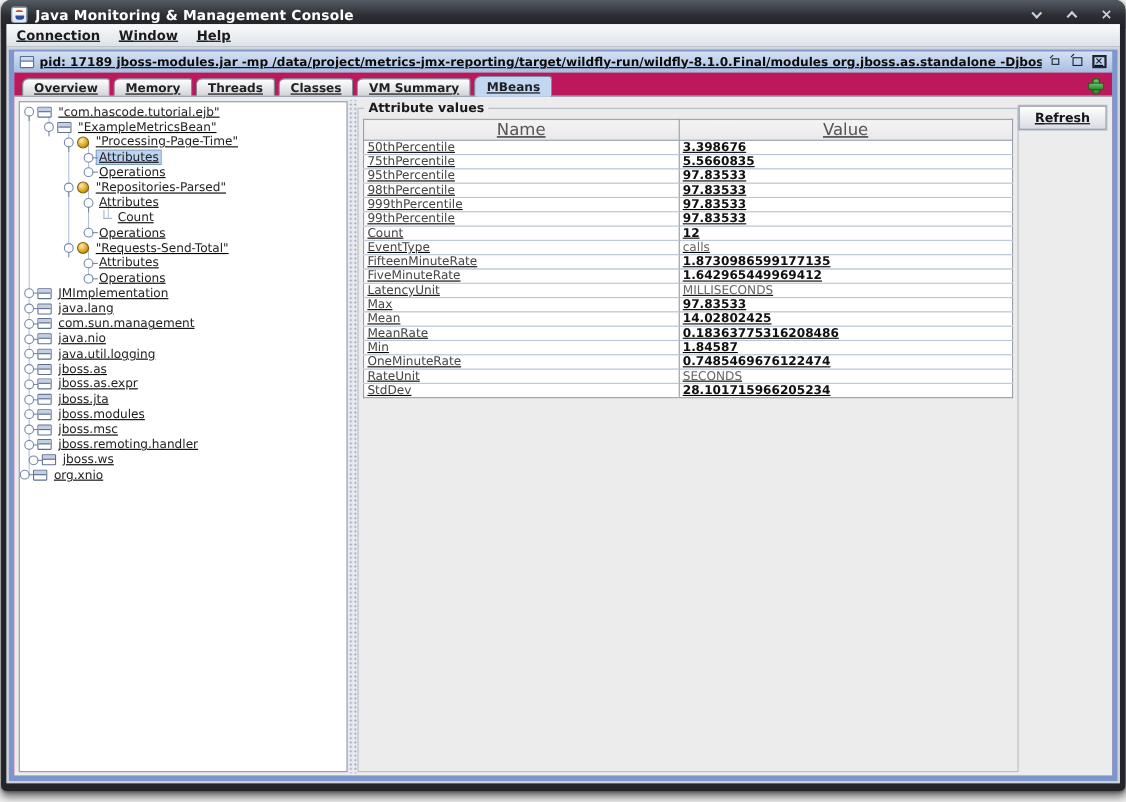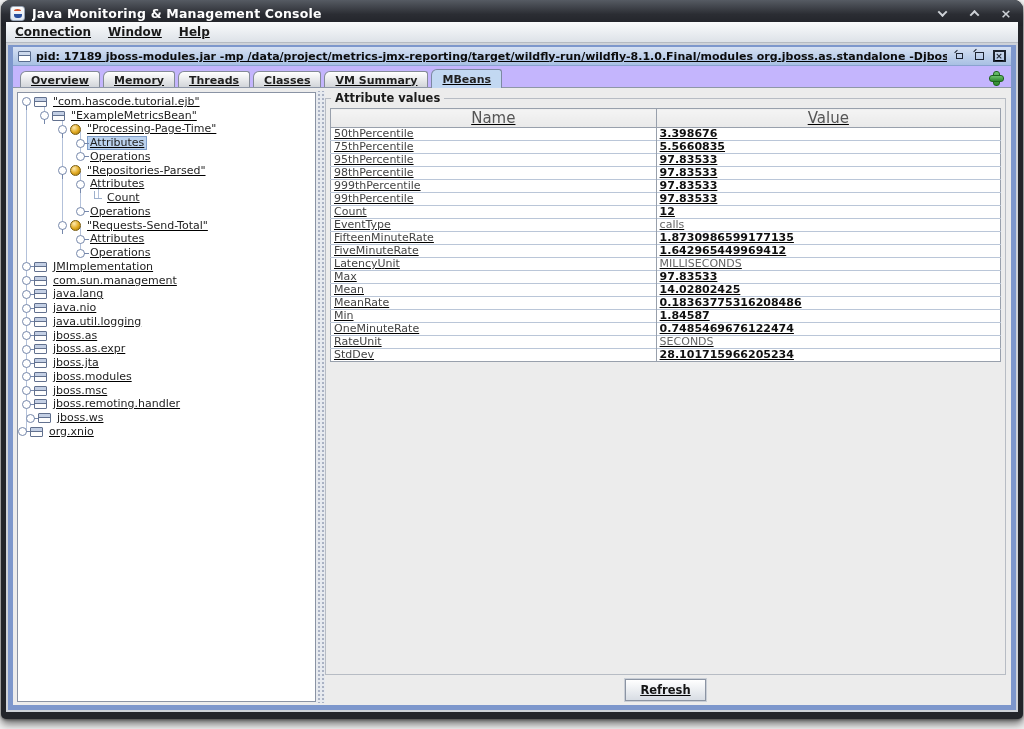--- a/index.html
+++ b/index.html
@@ -49,21 +49,21 @@
   .iftext { flex:1; font-size:11px; font-weight:bold; color:#0c0c0c; white-space:nowrap; overflow:hidden; }
   .ifbtns { display:flex; align-items:center; gap:6px; }
   .ifbtn { display:flex; align-items:center; justify-content:center; width:14px; height:13px; }
   .sq { width:7px; height:6px; border:1px solid #1d2430; background:transparent; position:relative; }
   .sq.lg { width:9px; height:8px; }
   .sq::after { content:""; position:absolute; left:-3px; top:-3px; width:4px; height:1px;
     background:#1d2430; transform:rotate(-45deg); }
   .close-box { width:13px; height:12px; border:2px solid #1d2430; color:#1d2430;
     font-size:9px; font-weight:bold; line-height:8px; text-align:center; }
 
-  .ifcontent { flex:1; display:flex; flex-direction:column; background:#c4b5fd; position:relative; min-height:0; }
+  .ifcontent { flex:1; display:flex; flex-direction:column; background:#be185d; position:relative; min-height:0; }
 
   
   .plug { position:absolute; top:5px; right:9px; width:13px; height:13px; z-index:5; }
   .plug::before, .plug::after { content:""; position:absolute; background:linear-gradient(#6cc06c,#2f8a2f);
     border:1px solid #1d641d; border-radius:3px; }
   .plug::before { left:4px; top:0; width:5px; height:13px; }
   .plug::after  { left:0; top:4px; width:13px; height:5px; }
 
   
   .tabstrip { height:21px; flex:none; display:flex; align-items:flex-end; padding:3px 0 0 7px; gap:3px; }
@@ -93,21 +93,21 @@
     background:radial-gradient(circle at 35% 30%, #ffeaae, #e0a81f 55%, #96700f); }
   .tlabel { font-size:11px; color:#1e1e1e; padding:0 2px; line-height:12px; }
   .tlabel.selected { background:#bcd3ef; outline:1px solid #7d9cc7; }
 
   
   .divider { width:9px; flex:none; background-color:#e7eaef;
     background-image:radial-gradient(circle, #aab2c4 .8px, transparent 1px);
     background-size:4px 4px; background-position:1px 2px; }
 
   
-  .rightpane { flex:1; display:flex; flex-direction:column; min-width:0; padding:1px 2px 1px 0; }
+  .rightpane { flex:1; display:flex; flex-direction:row; min-width:0; padding:1px 2px 1px 0; }
   .group { flex:1; border:1px solid #b7bcc4; position:relative; margin-top:6px; padding:9px 4px 4px 4px; min-height:0; }
   .group-title { position:absolute; top:-8px; left:5px; background:#ececec; padding:0 4px;
     font-size:11.5px; font-weight:bold; color:#1a1a1a; }
   table.attrs { width:100%; border-collapse:collapse; table-layout:fixed; border:1px solid #98a0ac; }
   table.attrs th { height:17px; background:linear-gradient(#f4f4f4,#e9e9e9); border:1px solid #98a0ac;
     font-size:15px; font-weight:normal; color:#555; }
   table.attrs td { height:13px; padding:0 3px; background:#fff; font-size:11px; line-height:12px;
     color:#444; white-space:nowrap; overflow:hidden; border-top:1px solid #bac6d8; }
   table.attrs td.value { border-left:1px solid #98a0ac; }
   table.attrs td.value.number { font-weight:bold; color:#101010; }
@@ -286,27 +286,27 @@
 
                   <div class="tree-row" style="padding-left: 4px;">
                     <span class="knob collapsed"></span>
                     <span class="ticon folder"></span>
                     <span class="tlabel">JMImplementation</span>
                   </div>
 
                   <div class="tree-row" style="padding-left: 4px;">
                     <span class="knob collapsed"></span>
                     <span class="ticon folder"></span>
+                    <span class="tlabel">java.lang</span>
+                  </div>
+
+                  <div class="tree-row" style="padding-left: 4px;">
+                    <span class="knob collapsed"></span>
+                    <span class="ticon folder"></span>
                     <span class="tlabel">com.sun.management</span>
-                  </div>
-
-                  <div class="tree-row" style="padding-left: 4px;">
-                    <span class="knob collapsed"></span>
-                    <span class="ticon folder"></span>
-                    <span class="tlabel">java.lang</span>
                   </div>
 
                   <div class="tree-row" style="padding-left: 4px;">
                     <span class="knob collapsed"></span>
                     <span class="ticon folder"></span>
                     <span class="tlabel">java.nio</span>
                   </div>
 
                   <div class="tree-row" style="padding-left: 4px;">
                     <span class="knob collapsed"></span>

